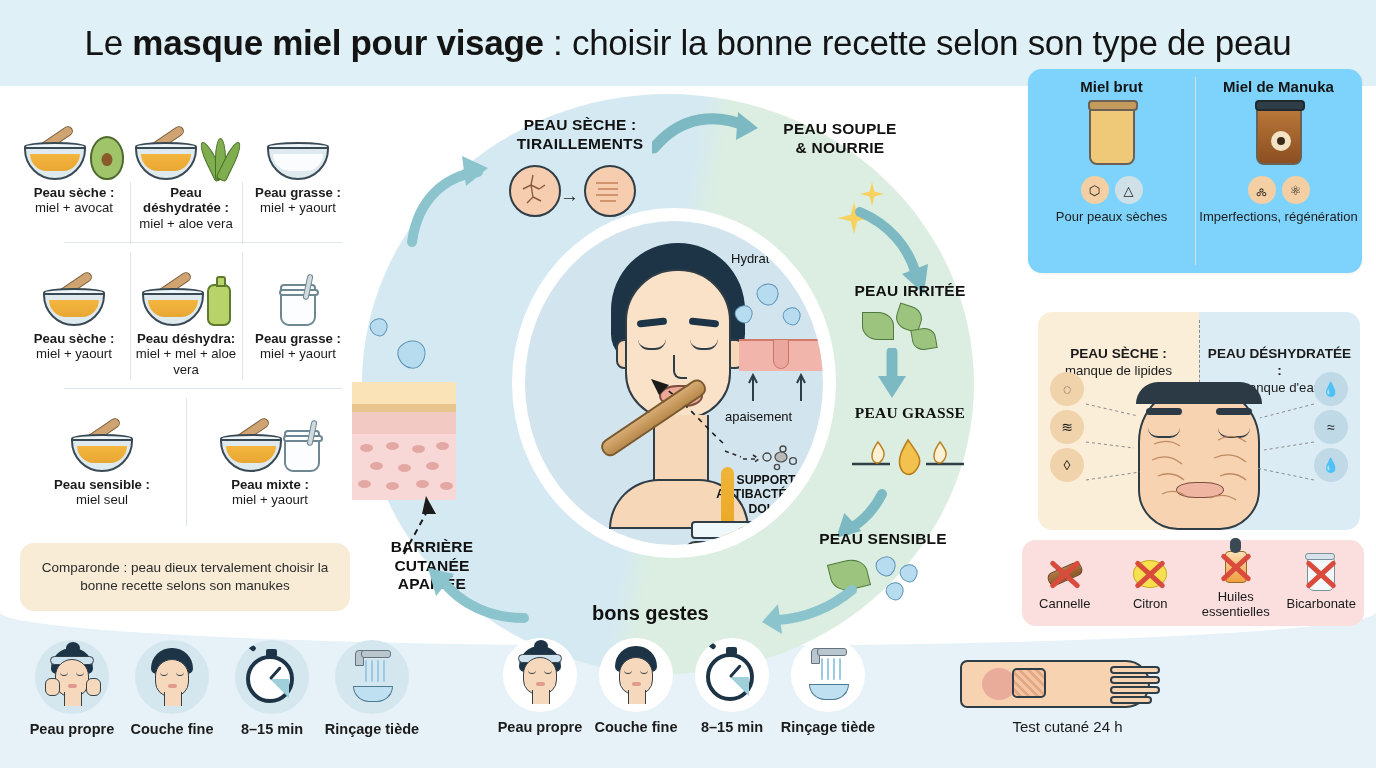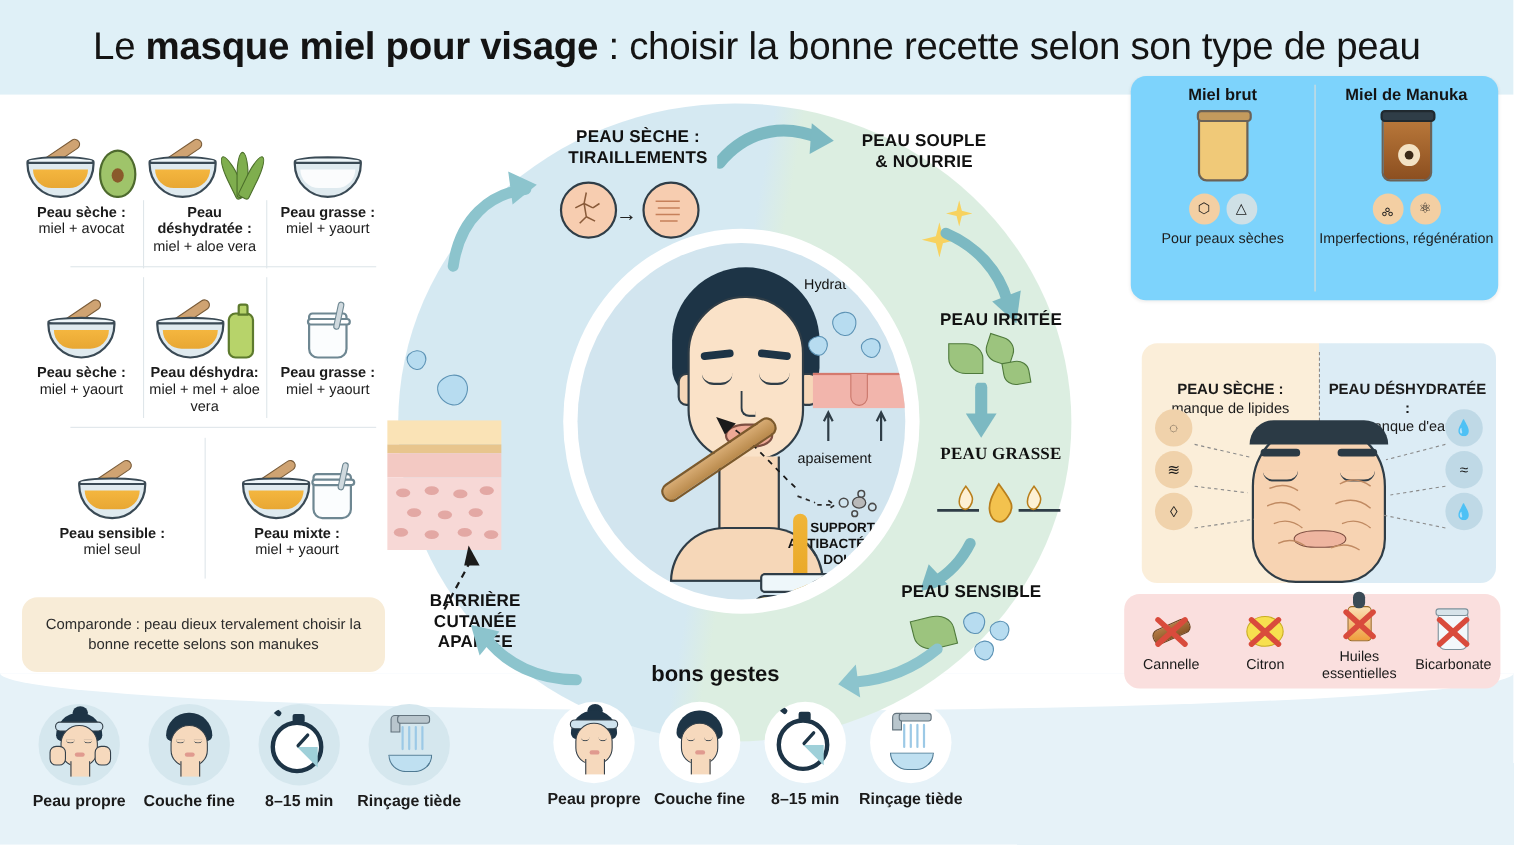--- a/index.html
+++ b/index.html
@@ -909,15 +909,27 @@
         </div>
         <div class="cross">
             <i></i>
             <i></i>
           </div>
       </div>
       <div class="albl">Bicarbonate</div>
     </div>
   </div>
 
+  <div class="patch">
+    <div class="arm"></div>
+    <div class="red"></div>
+    <div class="sq"></div>
+    <div class="fingers">
+      <i style="top:0;"></i>
+        <i style="top:10px;"></i>
+        <i style="top:20px;"></i>
+        <i style="top:30px;width:42px;"></i>
+    </div>
+    <div class="lbl">Test cutané 24 h</div>
+  </div>
 
 
 </div>
 
 </body></html>

